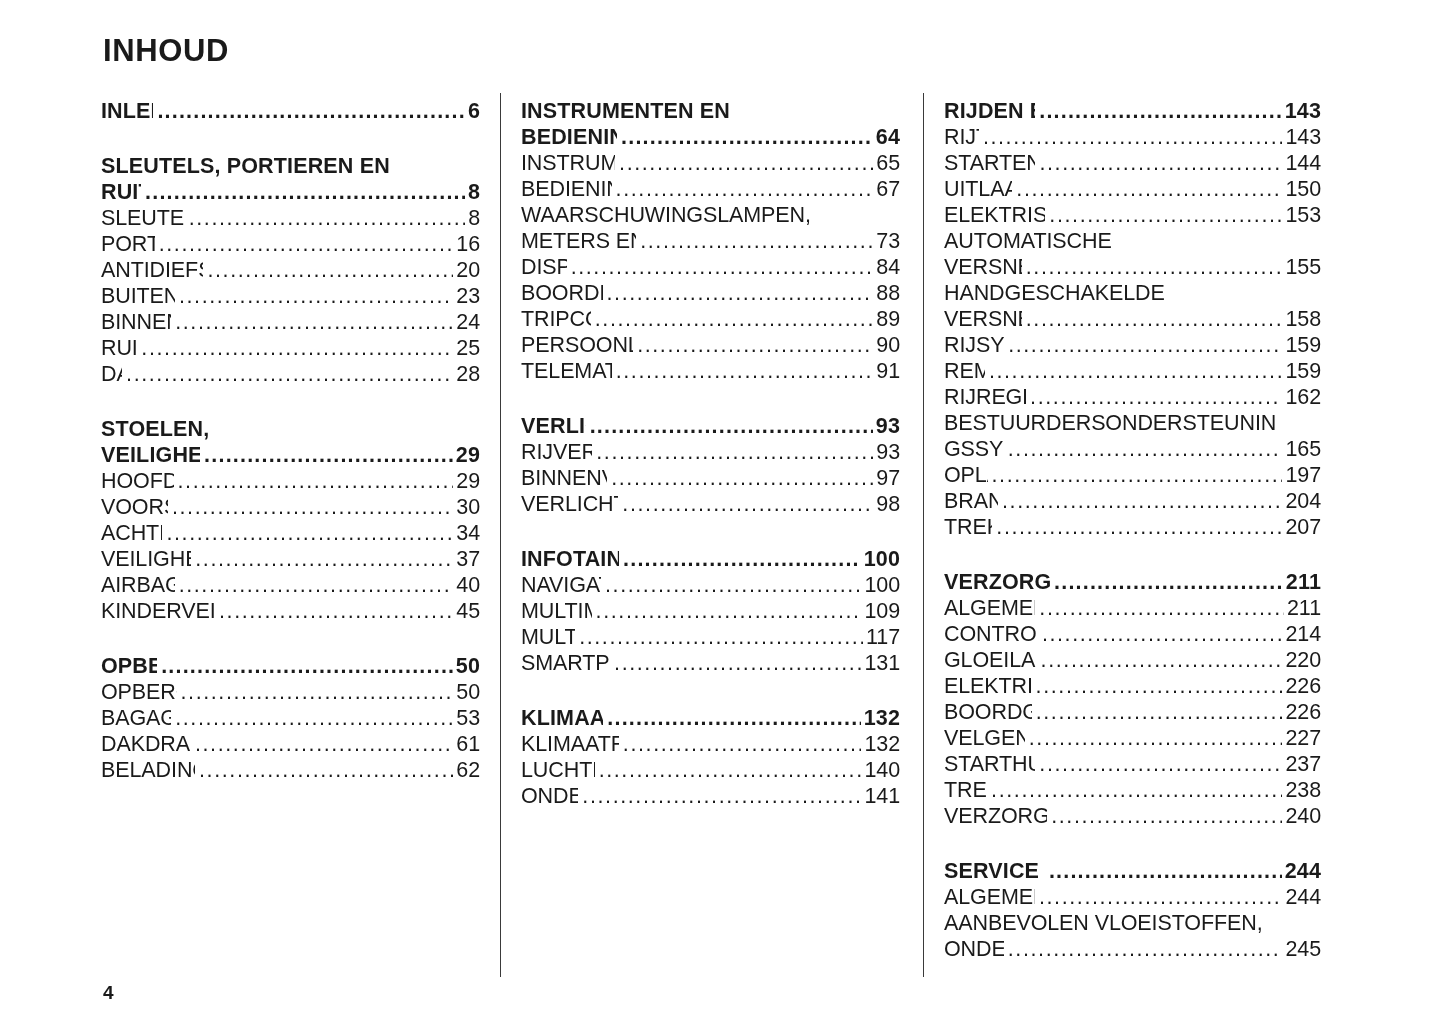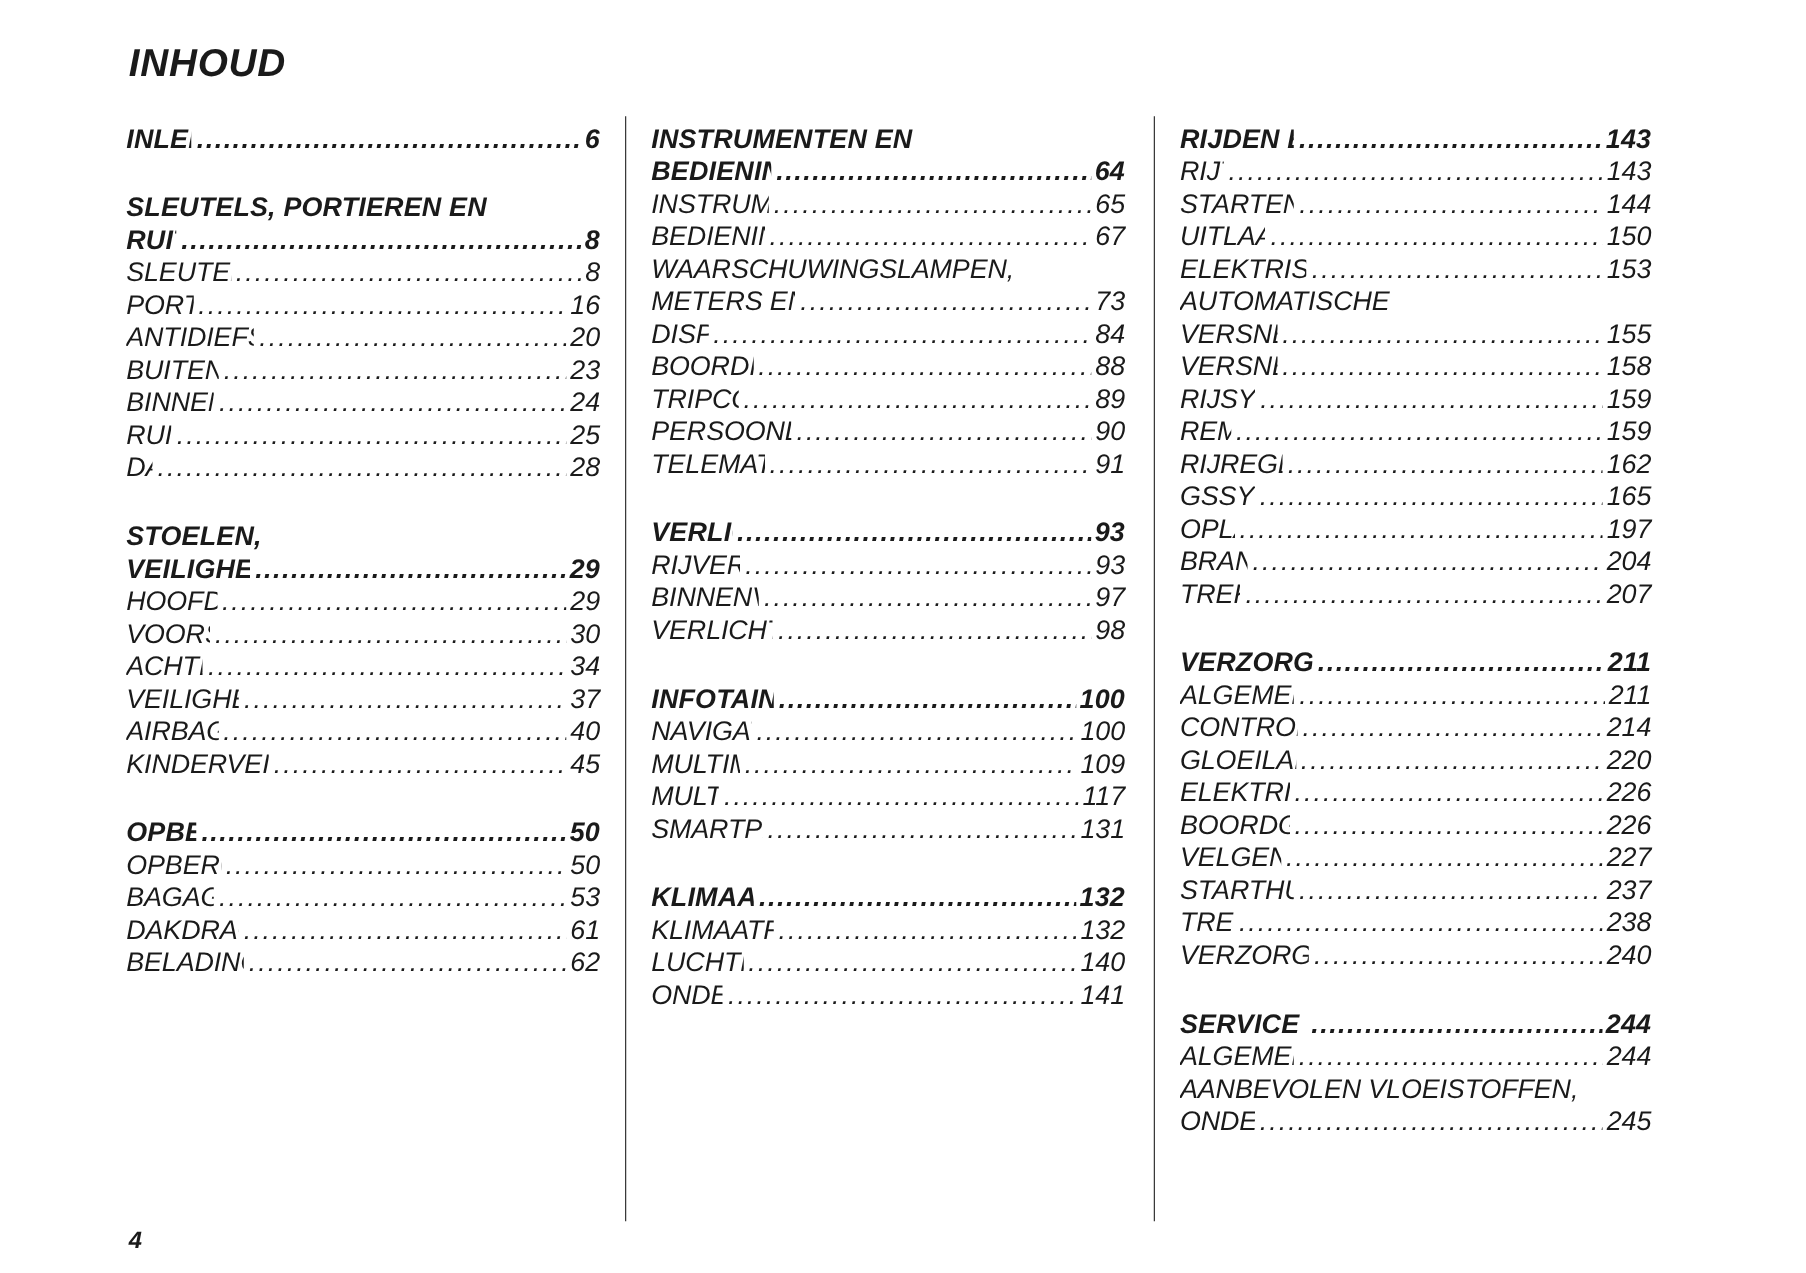--- a/index.html
+++ b/index.html
@@ -15,21 +15,20 @@
     color: #1a1a1a;
     position: relative;
     overflow: hidden;
   }
 
   .page {
     position: absolute;
     left: 0; top: 0;
     width: 1445px;
     height: 1018px;
-    font-style: italic;
   }
 
   .page-title {
     position: absolute;
     left: 103px;
     top: 34px;
     font-size: 31px;
     font-weight: bold;
     letter-spacing: 0.6px;
     color: #1a1a1a;
@@ -408,39 +407,45 @@
             <span class="page-no">153</span>
           </div>
           <div class="entry section nolead">
             <span class="label">AUTOMATISCHE</span>
           </div>
           <div class="entry section">
             <span class="label">VERSNELLINGSBAK</span>
             <span class="leader">..........................................................................................</span>
             <span class="page-no">155</span>
           </div>
+          <div class="entry section nolead">
+            <span class="label">HANDGESCHAKELDE</span>
+          </div>
           <div class="entry section">
             <span class="label">VERSNELLINGSBAK</span>
             <span class="leader">..........................................................................................</span>
             <span class="page-no">158</span>
           </div>
           <div class="entry section">
             <span class="label">RIJSYSTEMEN</span>
             <span class="leader">..........................................................................................</span>
             <span class="page-no">159</span>
           </div>
           <div class="entry section">
             <span class="label">REMMEN</span>
             <span class="leader">..........................................................................................</span>
             <span class="page-no">159</span>
           </div>
           <div class="entry section">
             <span class="label">RIJREGELSYSTEMEN</span>
             <span class="leader">..........................................................................................</span>
             <span class="page-no">162</span>
+          </div>
+          <div class="entry section nolead">
+            <span class="label">BESTUURDERSONDERSTEUNIN</span>
           </div>
           <div class="entry section">
             <span class="label">GSSYSTEMEN</span>
             <span class="leader">..........................................................................................</span>
             <span class="page-no">165</span>
           </div>
           <div class="entry section">
             <span class="label">OPLADEN</span>
             <span class="leader">..........................................................................................</span>
             <span class="page-no">197</span>

